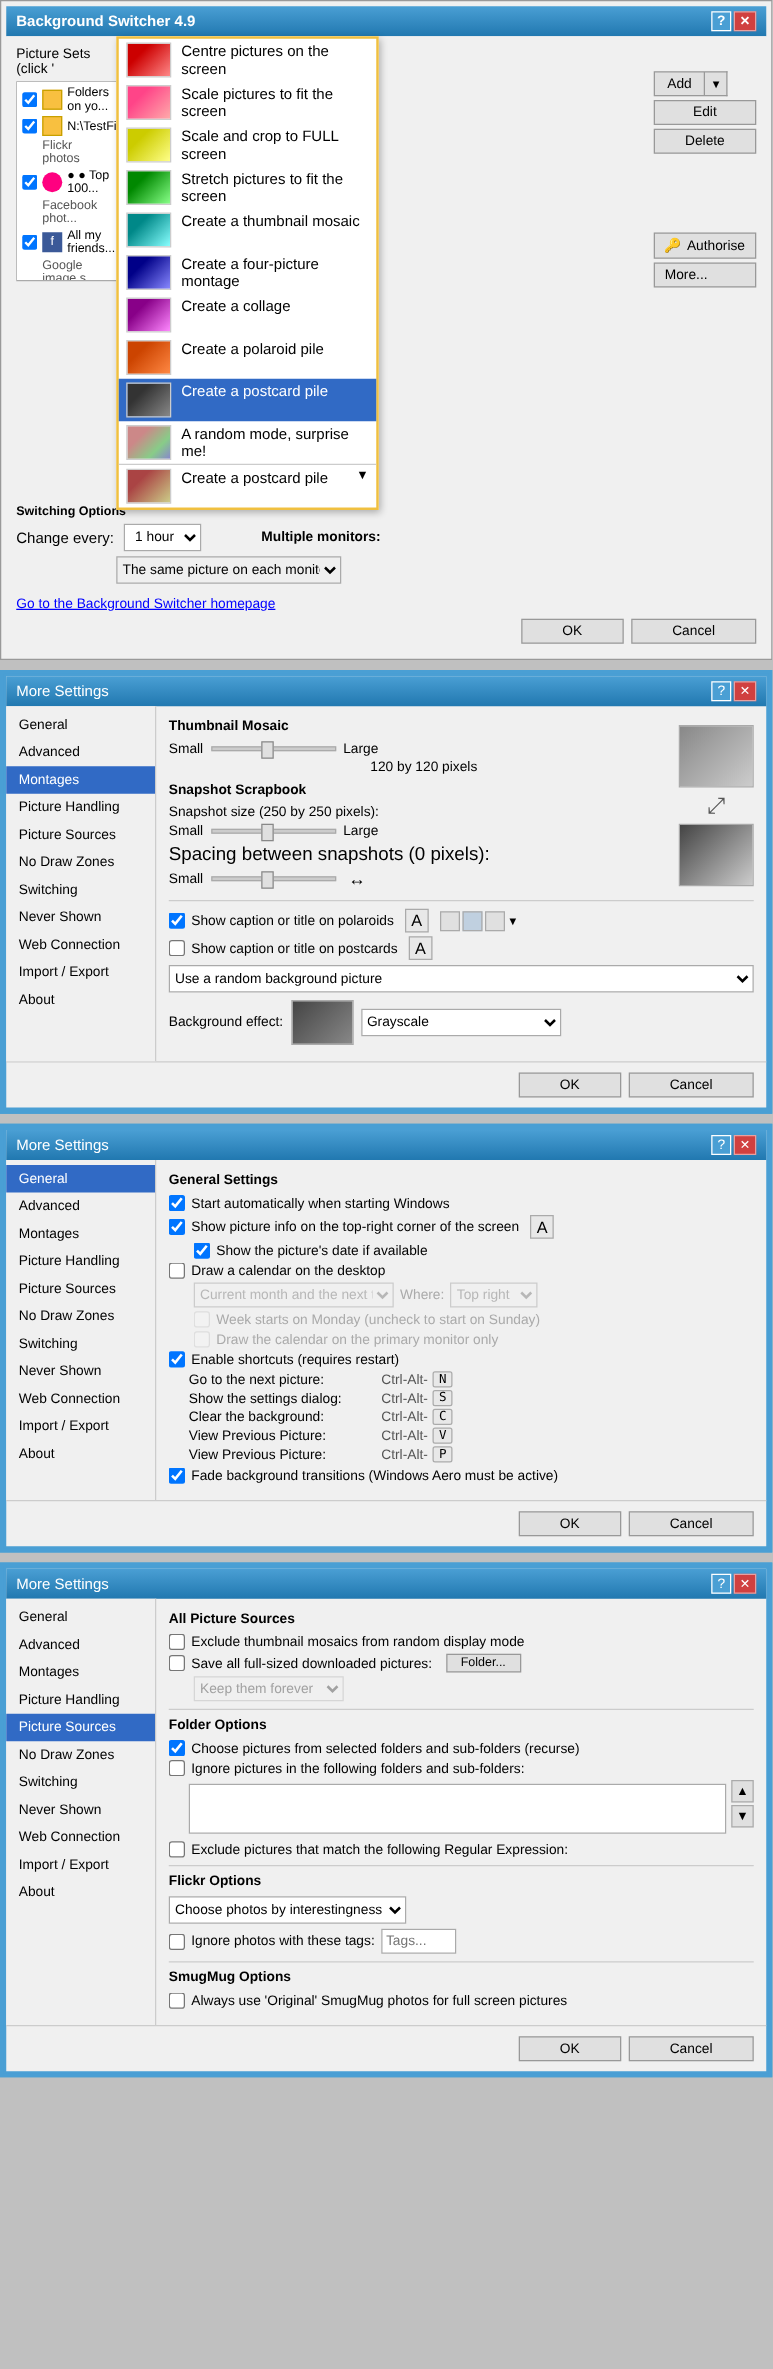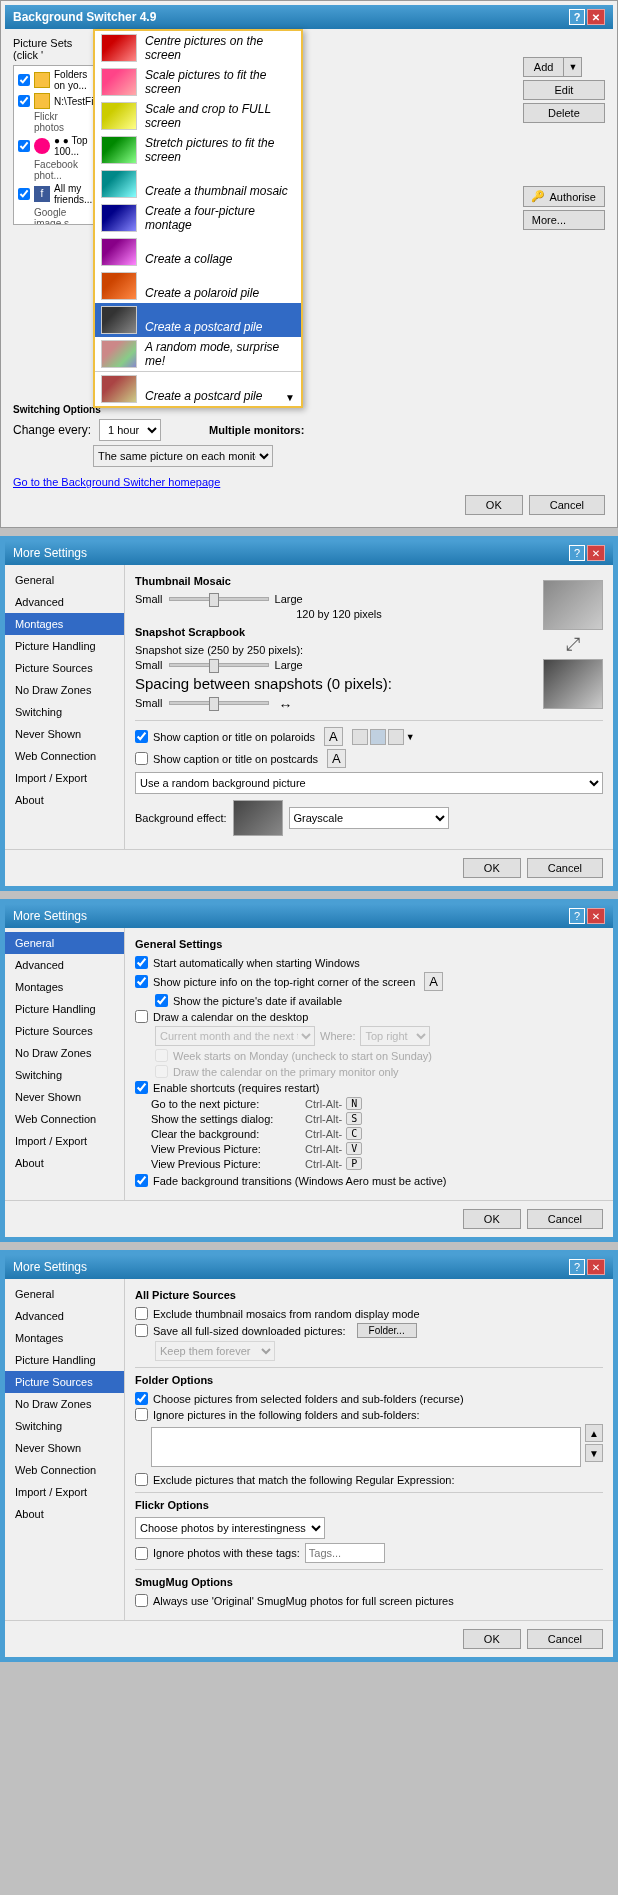--- a/index.html
+++ b/index.html
@@ -26,25 +26,24 @@
       top: 0;
       width: 210px;
       background: white;
       border: 2px solid #f0c040;
       z-index: 10;
       box-shadow: 2px 2px 6px rgba(0,0,0,0.3);
     }
 
     .dropdown-item {
       display: flex;
-      align-items: flex-end;
+      align-items: flex-start;
       padding: 3px 6px;
       cursor: pointer;
       min-height: 32px;
-      font-style: italic;
     }
     .dropdown-item.selected { background: #316AC5; color: white; }
     .dropdown-item .item-thumb {
       width: 36px;
       height: 28px;
       margin-right: 8px;
       flex-shrink: 0;
       border: 1px solid #ccc;
     }
 
@@ -122,21 +121,21 @@
 
     .btn {
       padding: 3px 12px;
       background: #e0e0e0;
       border: 1px solid #999;
       cursor: pointer;
       font-size: 11px;
       min-width: 60px;
     }
     .btn-primary {
-      padding: 3px 20px;
+      padding: 3px 32px;
       background: #e0e0e0;
       border: 1px solid #999;
       cursor: pointer;
       font-size: 11px;
     }
 
     .add-btn-wrap { display: flex; gap: 0; }
     .add-btn { padding: 3px 10px; background: #e0e0e0; border: 1px solid #999; cursor: pointer; font-size: 11px; }
     .add-arrow { padding: 3px 4px; background: #e0e0e0; border: 1px solid #999; border-left: none; cursor: pointer; font-size: 9px; }
 
@@ -351,21 +350,21 @@
       border: 1px solid #aaa;
       cursor: pointer;
       display: flex; align-items: center; justify-content: center;
       font-size: 10px;
     }
 
     .tags-input {
       background: white;
       border: 1px solid #aaa;
       height: 20px;
-      width: 80px;
+      width: 60px;
       font-size: 11px;
       padding: 0 3px;
     }
 
     .select-flickr {
       width: 190px;
       height: 22px;
       font-size: 11px;
       border: 1px solid #aaa;
       background: white;

